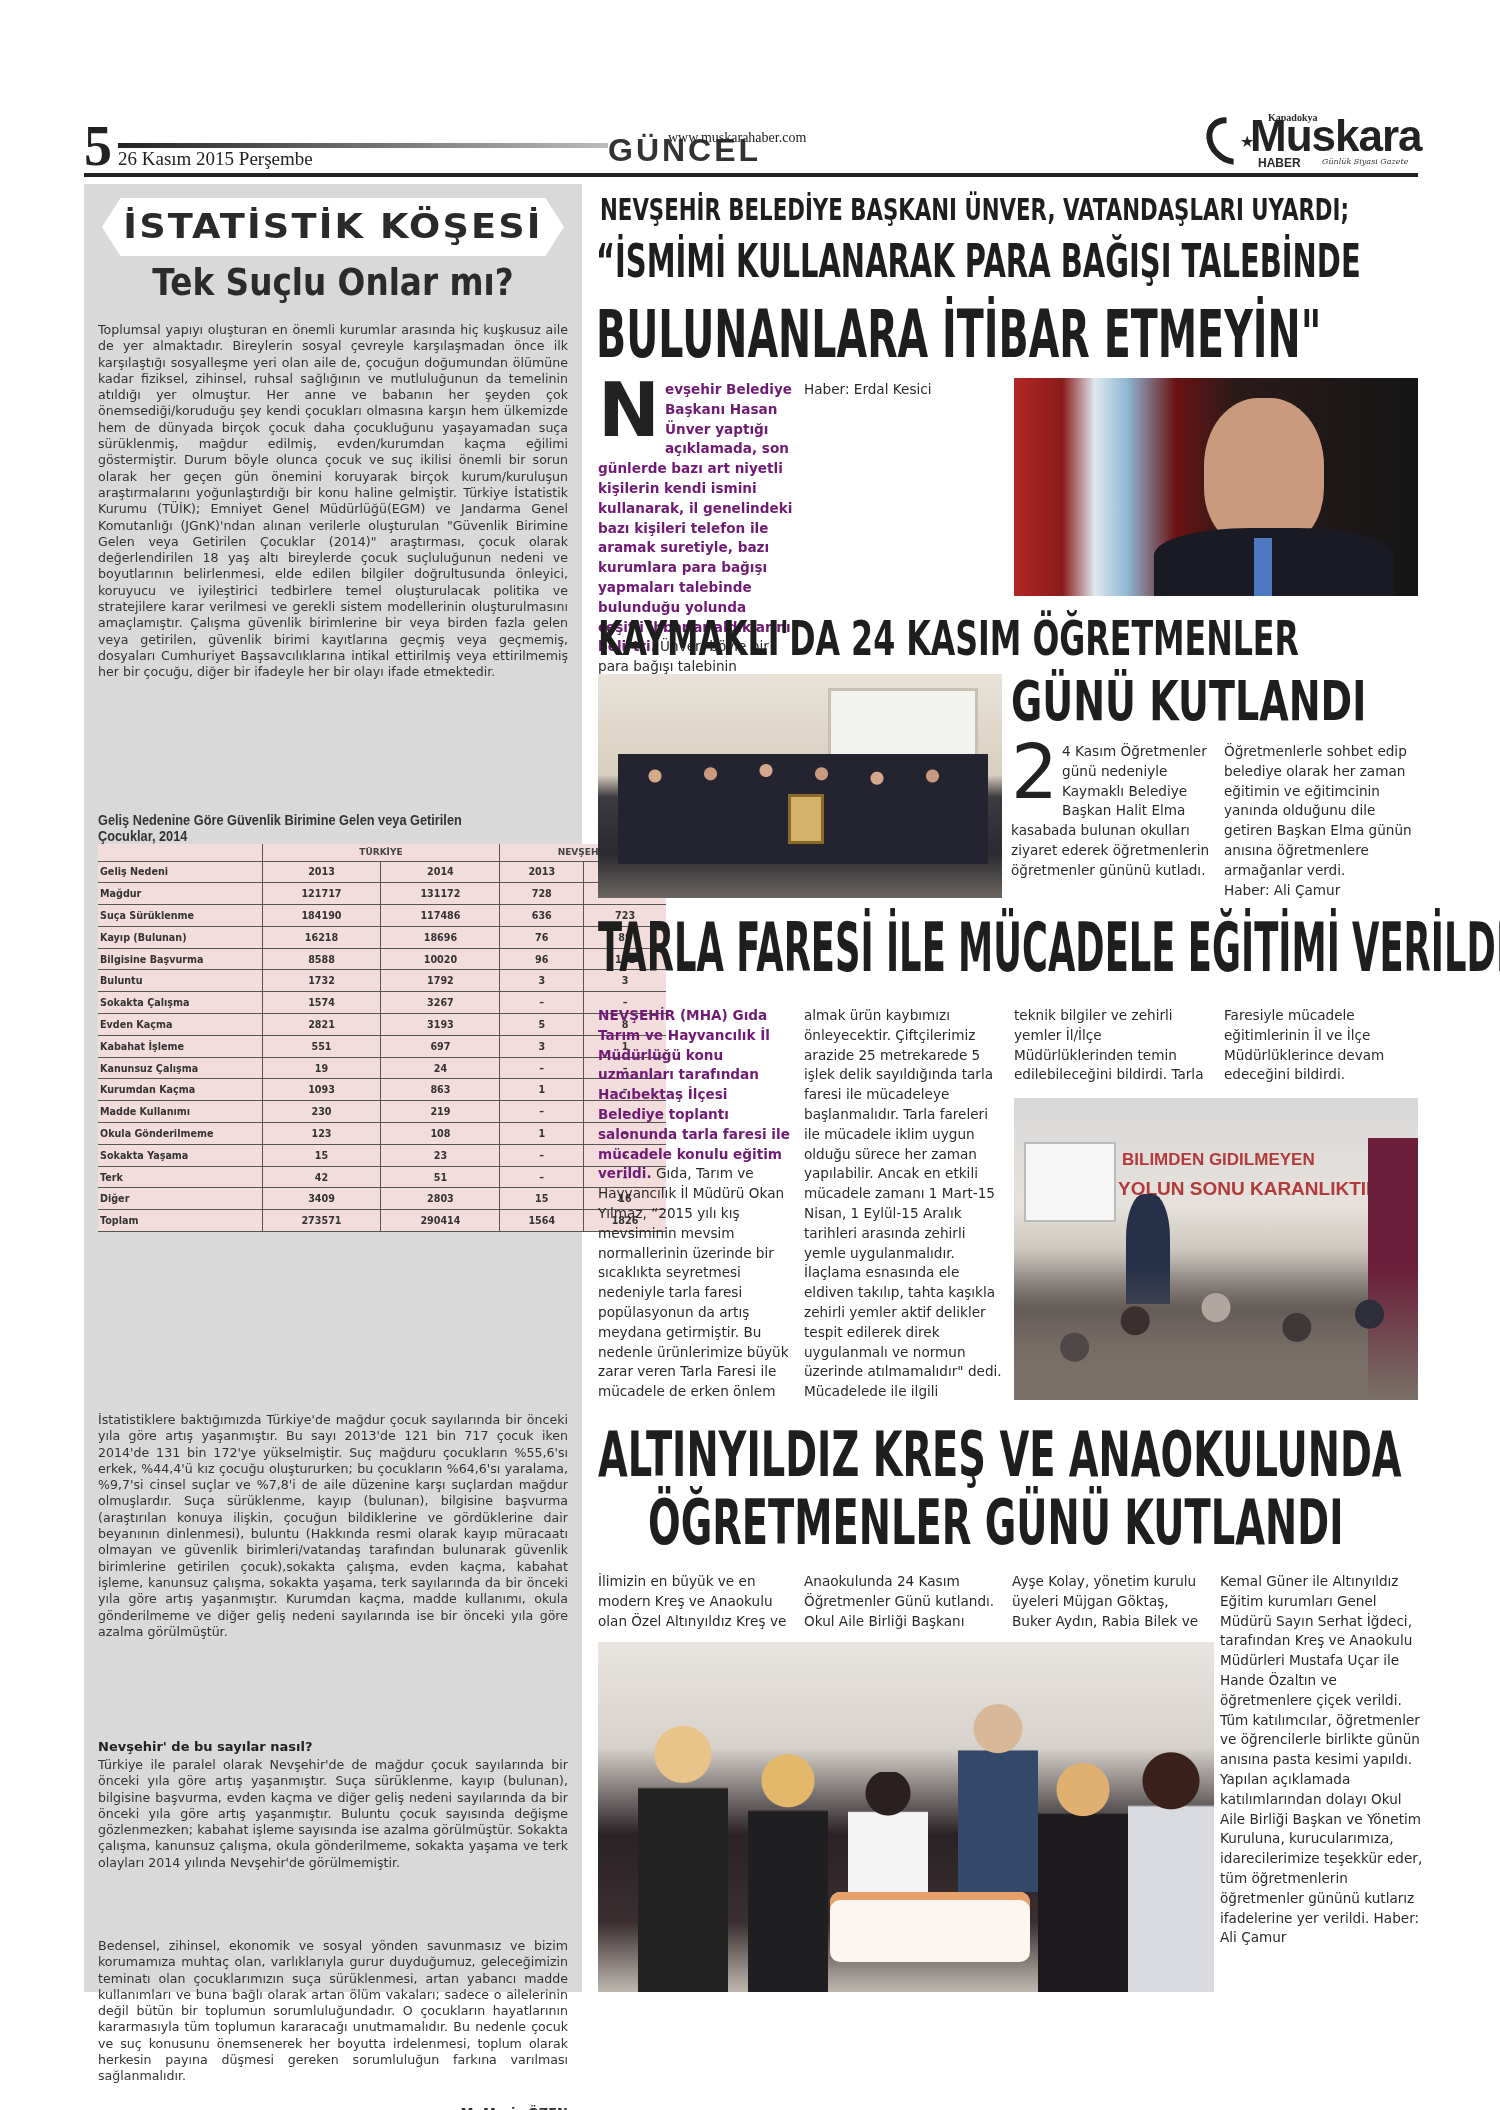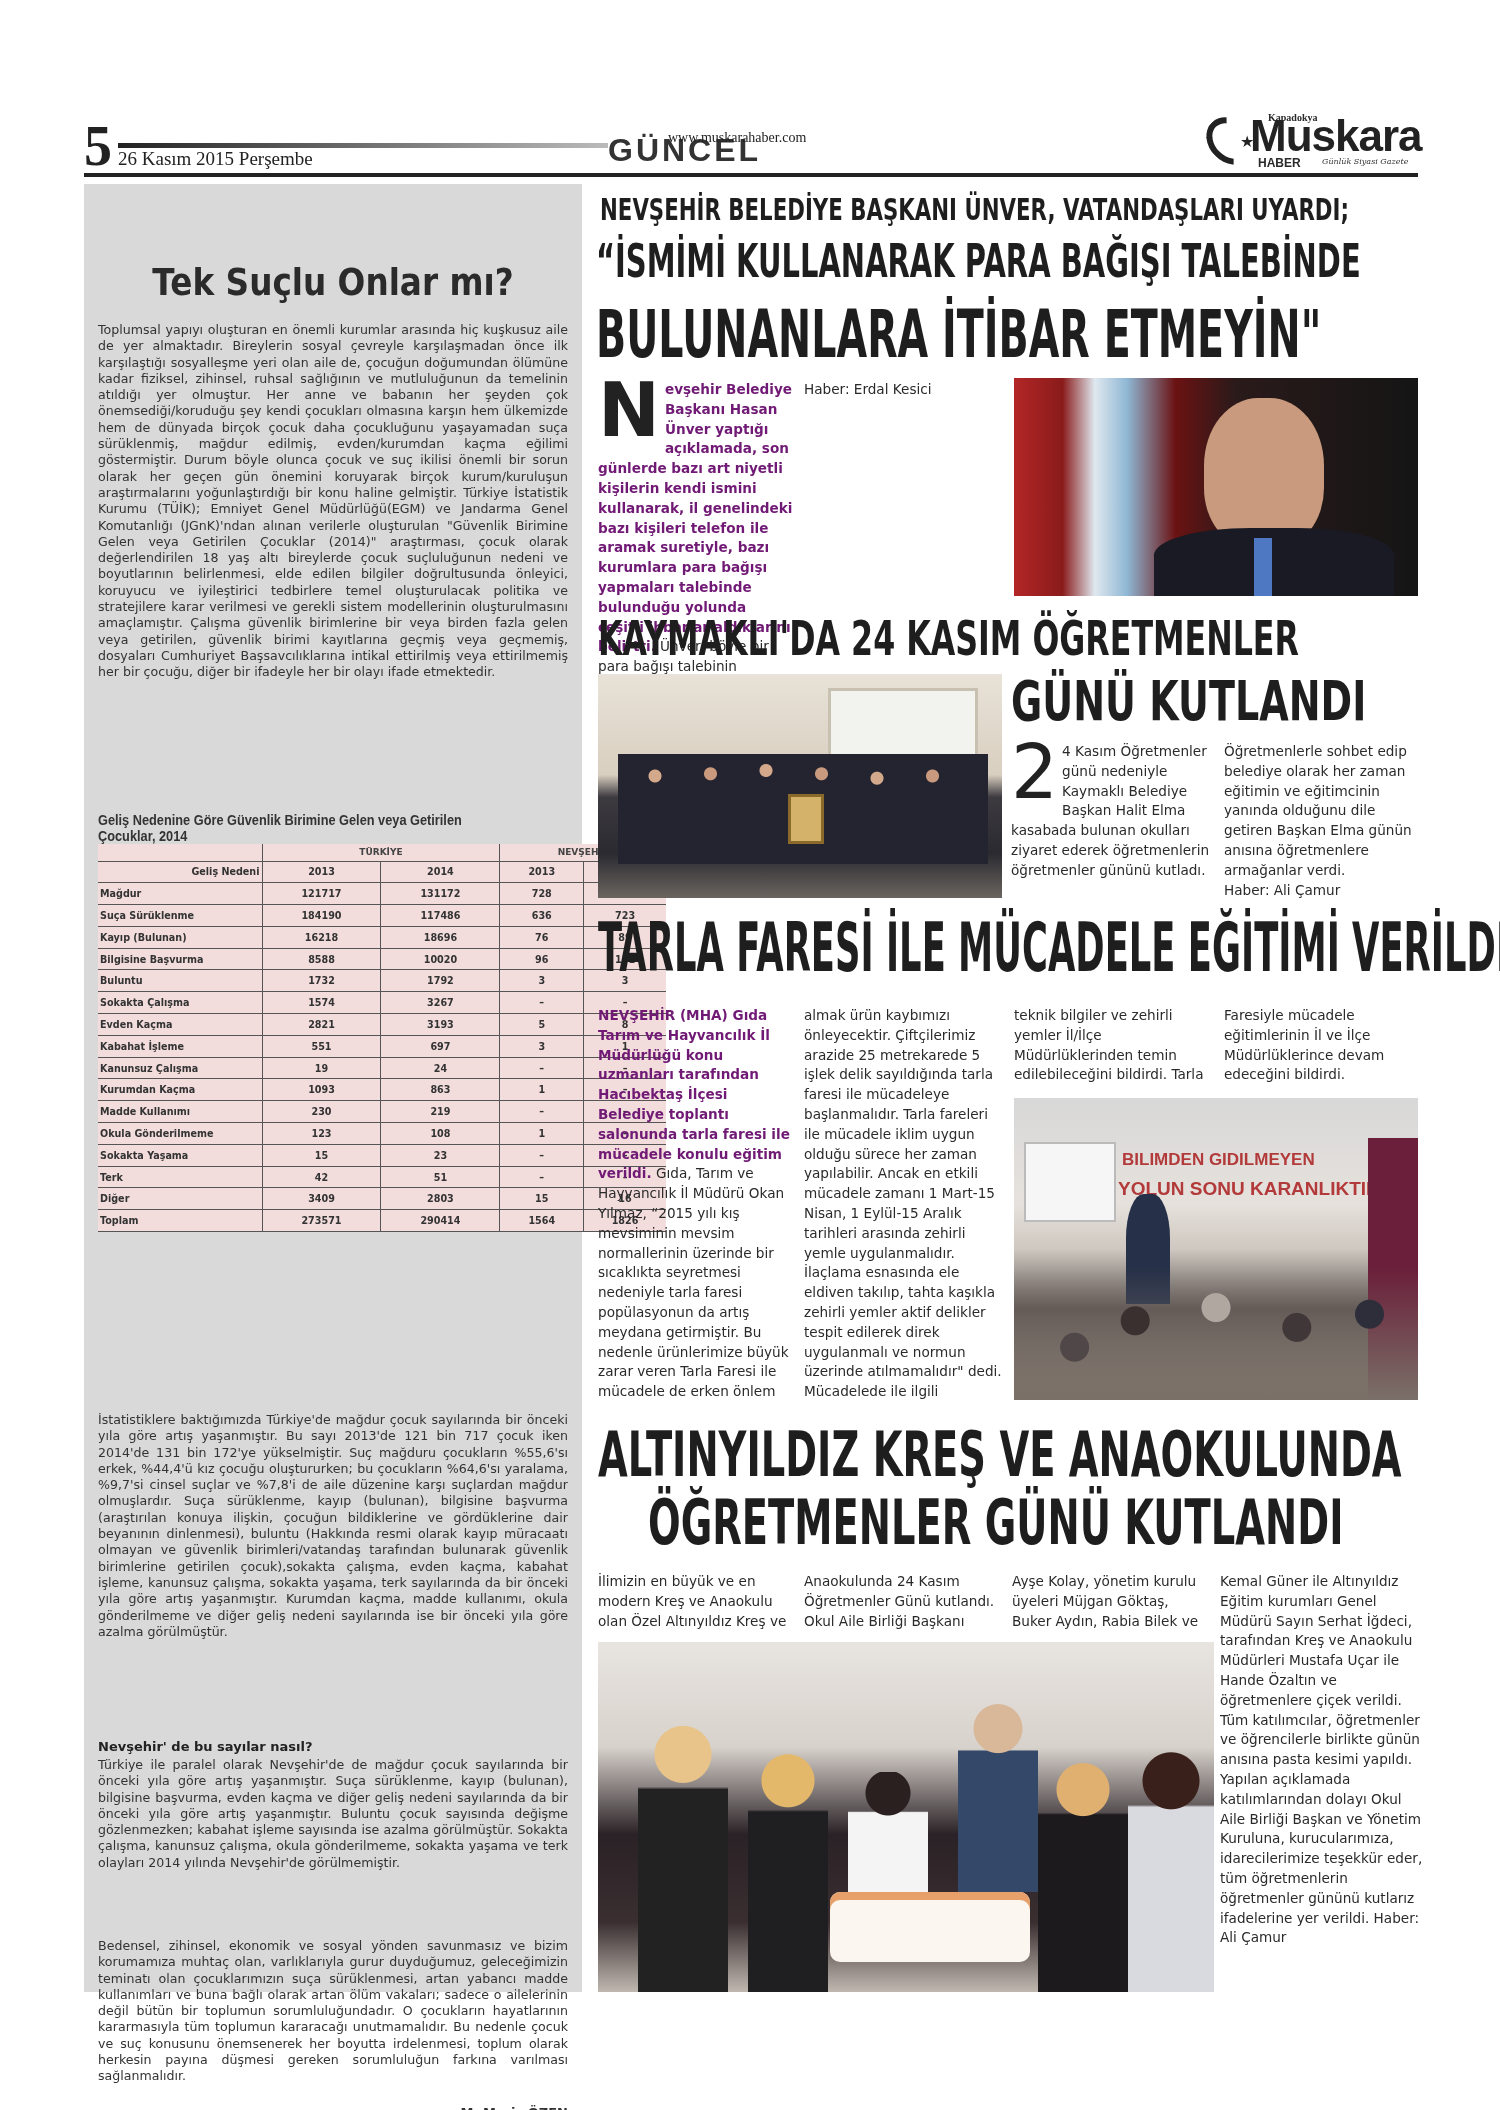--- a/index.html
+++ b/index.html
@@ -103,34 +103,37 @@
   <span class="moon"></span>
   <span class="star">★</span>
   <span class="kap">Kapadokya</span>
   <span class="mus">Muskara</span>
   <span class="hab">HABER</span>
   <span class="tag">Günlük Siyasi Gazete</span>
 </div>
 <div class="abs" id="hline-main"></div>
 
 <div class="abs" id="leftcol">
+  <div id="ist-banner">
+    <div id="ist-title">İSTATİSTİK KÖŞESİ</div>
+  </div>
   <div id="tek-title">Tek Suçlu Onlar mı?</div>
   <p class="lbody" id="lp1">Toplumsal yapıyı oluşturan en önemli kurumlar arasında hiç kuşkusuz aile de yer almaktadır.  Bireylerin sosyal çevreyle karşılaşmadan önce ilk karşılaştığı sosyalleşme yeri olan aile de, çocuğun doğumundan ölümüne kadar fiziksel, zihinsel, ruhsal sağlığının ve mutluluğunun da temelinin atıldığı yer olmuştur. Her anne ve babanın her şeyden çok önemsediği/koruduğu şey kendi çocukları olmasına karşın hem ülkemizde hem de dünyada birçok çocuk daha çocukluğunu yaşayamadan suça sürüklenmiş, mağdur edilmiş, evden/kurumdan kaçma eğilimi göstermiştir. Durum böyle olunca çocuk ve suç ikilisi önemli bir sorun olarak her geçen gün önemini koruyarak birçok kurum/kuruluşun araştırmalarını yoğunlaştırdığı bir konu haline gelmiştir. Türkiye İstatistik Kurumu (TÜİK); Emniyet Genel Müdürlüğü(EGM) ve Jandarma Genel Komutanlığı (JGnK)'ndan alınan verilerle oluşturulan "Güvenlik Birimine Gelen veya Getirilen Çocuklar (2014)" araştırması, çocuk olarak değerlendirilen 18 yaş altı bireylerde çocuk suçluluğunun nedeni ve boyutlarının belirlenmesi, elde edilen bilgiler doğrultusunda önleyici, koruyucu ve iyileştirici tedbirlere temel oluşturulacak politika ve stratejilere karar verilmesi ve gerekli sistem modellerinin oluşturulmasını amaçlamıştır. Çalışma güvenlik birimlerine bir veya birden fazla gelen veya getirilen,  güvenlik birimi kayıtlarına geçmiş veya geçmemiş, dosyaları Cumhuriyet Başsavcılıklarına intikal ettirilmiş veya ettirilmemiş her bir çocuğu,  diğer bir ifadeyle her bir olayı ifade etmektedir.</p>
   <div id="tbl-title">Geliş Nedenine Göre Güvenlik Birimine Gelen veya Getirilen Çocuklar, 2014</div>
   <table id="stat-table">
     <thead>
       <tr>
         <th></th>
         <th colspan="2" class="grp">TÜRKİYE</th>
         <th colspan="2" class="grp">NEVŞEHİR</th>
       </tr>
     </thead>
     <tbody id="stat-body">
       <tr>
-        <td style="text-align:right">Geliş Nedeni</td>
+        <td style="text-align:left">Geliş Nedeni</td>
         <td>2013</td>
         <td>2014</td>
         <td>2013</td>
         <td>2014</td>
       </tr>
     <tr>
           <td>Mağdur</td>
           <td>121717</td>
           <td>131172</td>
           <td>728</td>

